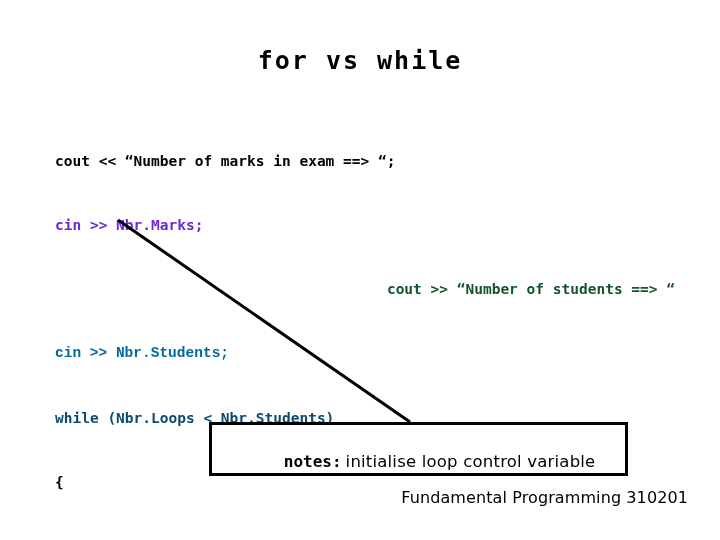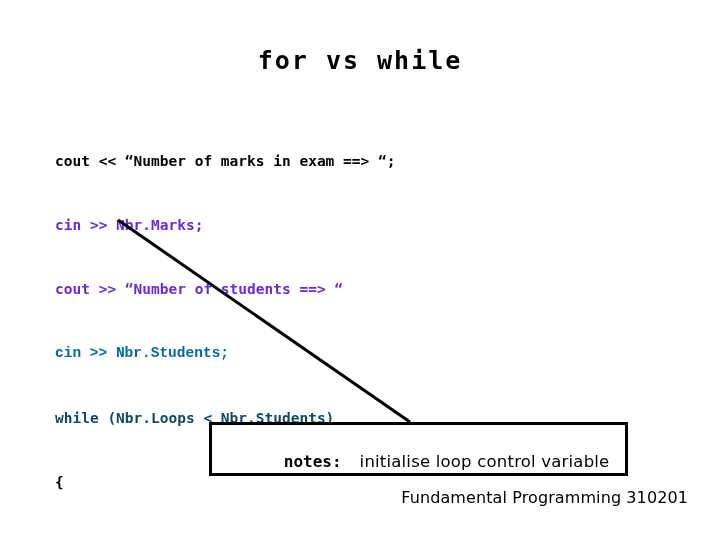--- a/index.html
+++ b/index.html
@@ -85,21 +85,21 @@
     font-size: 16px;
     font-weight: bold;
     color: #000000;
     margin-top: 23px;
   }
   #notes-text {
     font-family: "DejaVu Sans", "Liberation Sans", sans-serif;
     font-size: 16.5px;
     font-weight: normal;
     color: #000000;
-    margin-left: 18px;
+    margin-left: 4px;
     letter-spacing: 0.2px;
   }
 
   
   #footer {
     position: absolute;
     right: 32px;
     top: 488px;
     font-family: "DejaVu Sans", "Liberation Sans", sans-serif;
     font-size: 16px;
@@ -111,21 +111,21 @@
 </head>
 <body>
 
 <div id="slide">
 
   <div id="slide-title">for vs while</div>
 
   <div id="code-block">
     <span class="code-line" style="color: rgb(0, 0, 0);">cout &lt;&lt; “Number of marks in exam ==&gt; “;</span>
     <span class="code-line" style="color: #6d28d9;">cin &gt;&gt; Nbr.Marks;</span>
-    <span class="code-line" style="color: #6d28d9;">cout &gt;&gt; “Number of students ==&gt; “</span>
+    <span class="code-line" style="color: #14532d; text-align: right;">cout &gt;&gt; “Number of students ==&gt; “</span>
     <span class="code-line" style="color: #0369a1; font-family: Liberation Mono, monospace;">cin &gt;&gt; Nbr.Students;</span>
     <span class="code-line" style="color: #0c4a6e;">while (Nbr.Loops &lt; Nbr.Students)</span>
     <span class="code-line" style="color: rgb(0, 0, 0);">{</span>
     
     
     
     
     
     
     

